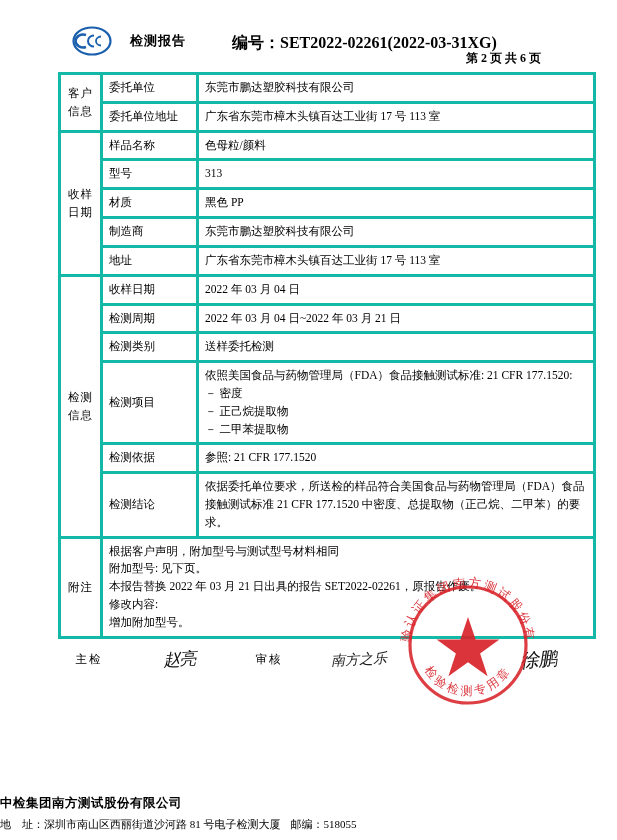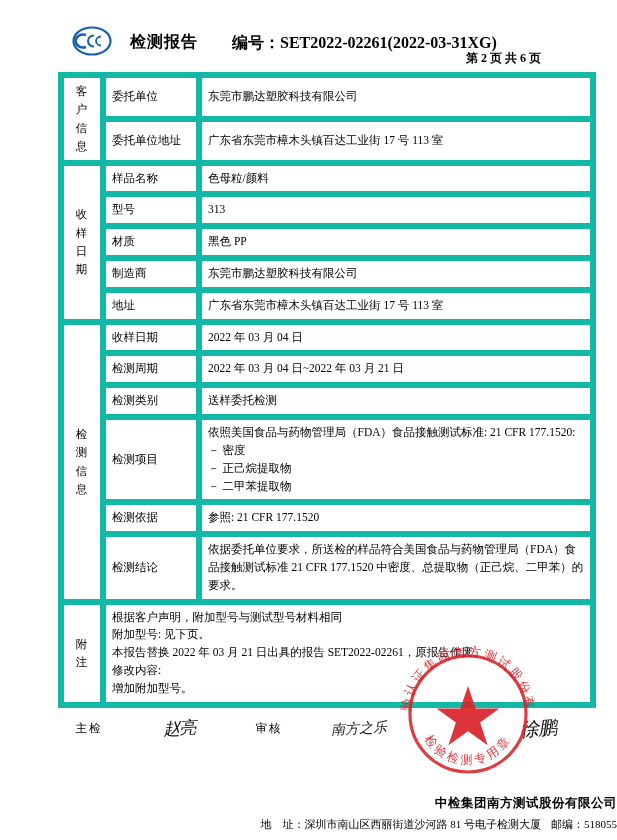--- a/index.html
+++ b/index.html
@@ -33,21 +33,21 @@
     left: 72px;
     top: 14px;
     width: 40px;
     height: 30px;
   }
   .logo svg { display: block; }
   .hdr-title {
     position: absolute;
     left: 130px;
     top: 20px;
-    font-size: 16px;
+    font-size: 13px;
     font-weight: bold;
     letter-spacing: 1px;
   }
   .hdr-code {
     position: absolute;
     left: 232px;
     top: 21px;
     font-size: 16px;
     font-weight: bold;
   }
@@ -60,21 +60,21 @@
   }
 
   
   table.main {
     border-collapse: collapse;
     width: 538px;
     margin-left: 58px;
     table-layout: fixed;
   }
   table.main td {
-    border: 6px solid #14b8a6;
+    border: 3px solid #14b8a6;
     font-size: 11.5px;
     padding: 4px 6px;
     vertical-align: middle;
     line-height: 1.55;
   }
   td.cat {
     width: 42px;
     text-align: center;
     letter-spacing: 1px;
     padding: 4px 2px;
@@ -165,21 +165,21 @@
     height: 160px;
     pointer-events: none;
   }
 
   
   .footer {
     position: absolute;
     left: 0;
     right: 0;
     bottom: 18px;
-    text-align: right;
+    text-align: left;
     font-size: 11px;
     line-height: 1.75;
   }
   .footer .f-company {
     font-weight: bold;
     font-size: 12.5px;
     letter-spacing: 0.5px;
   }
   .footer a, .footer .link {
     color: #1a1acc;

